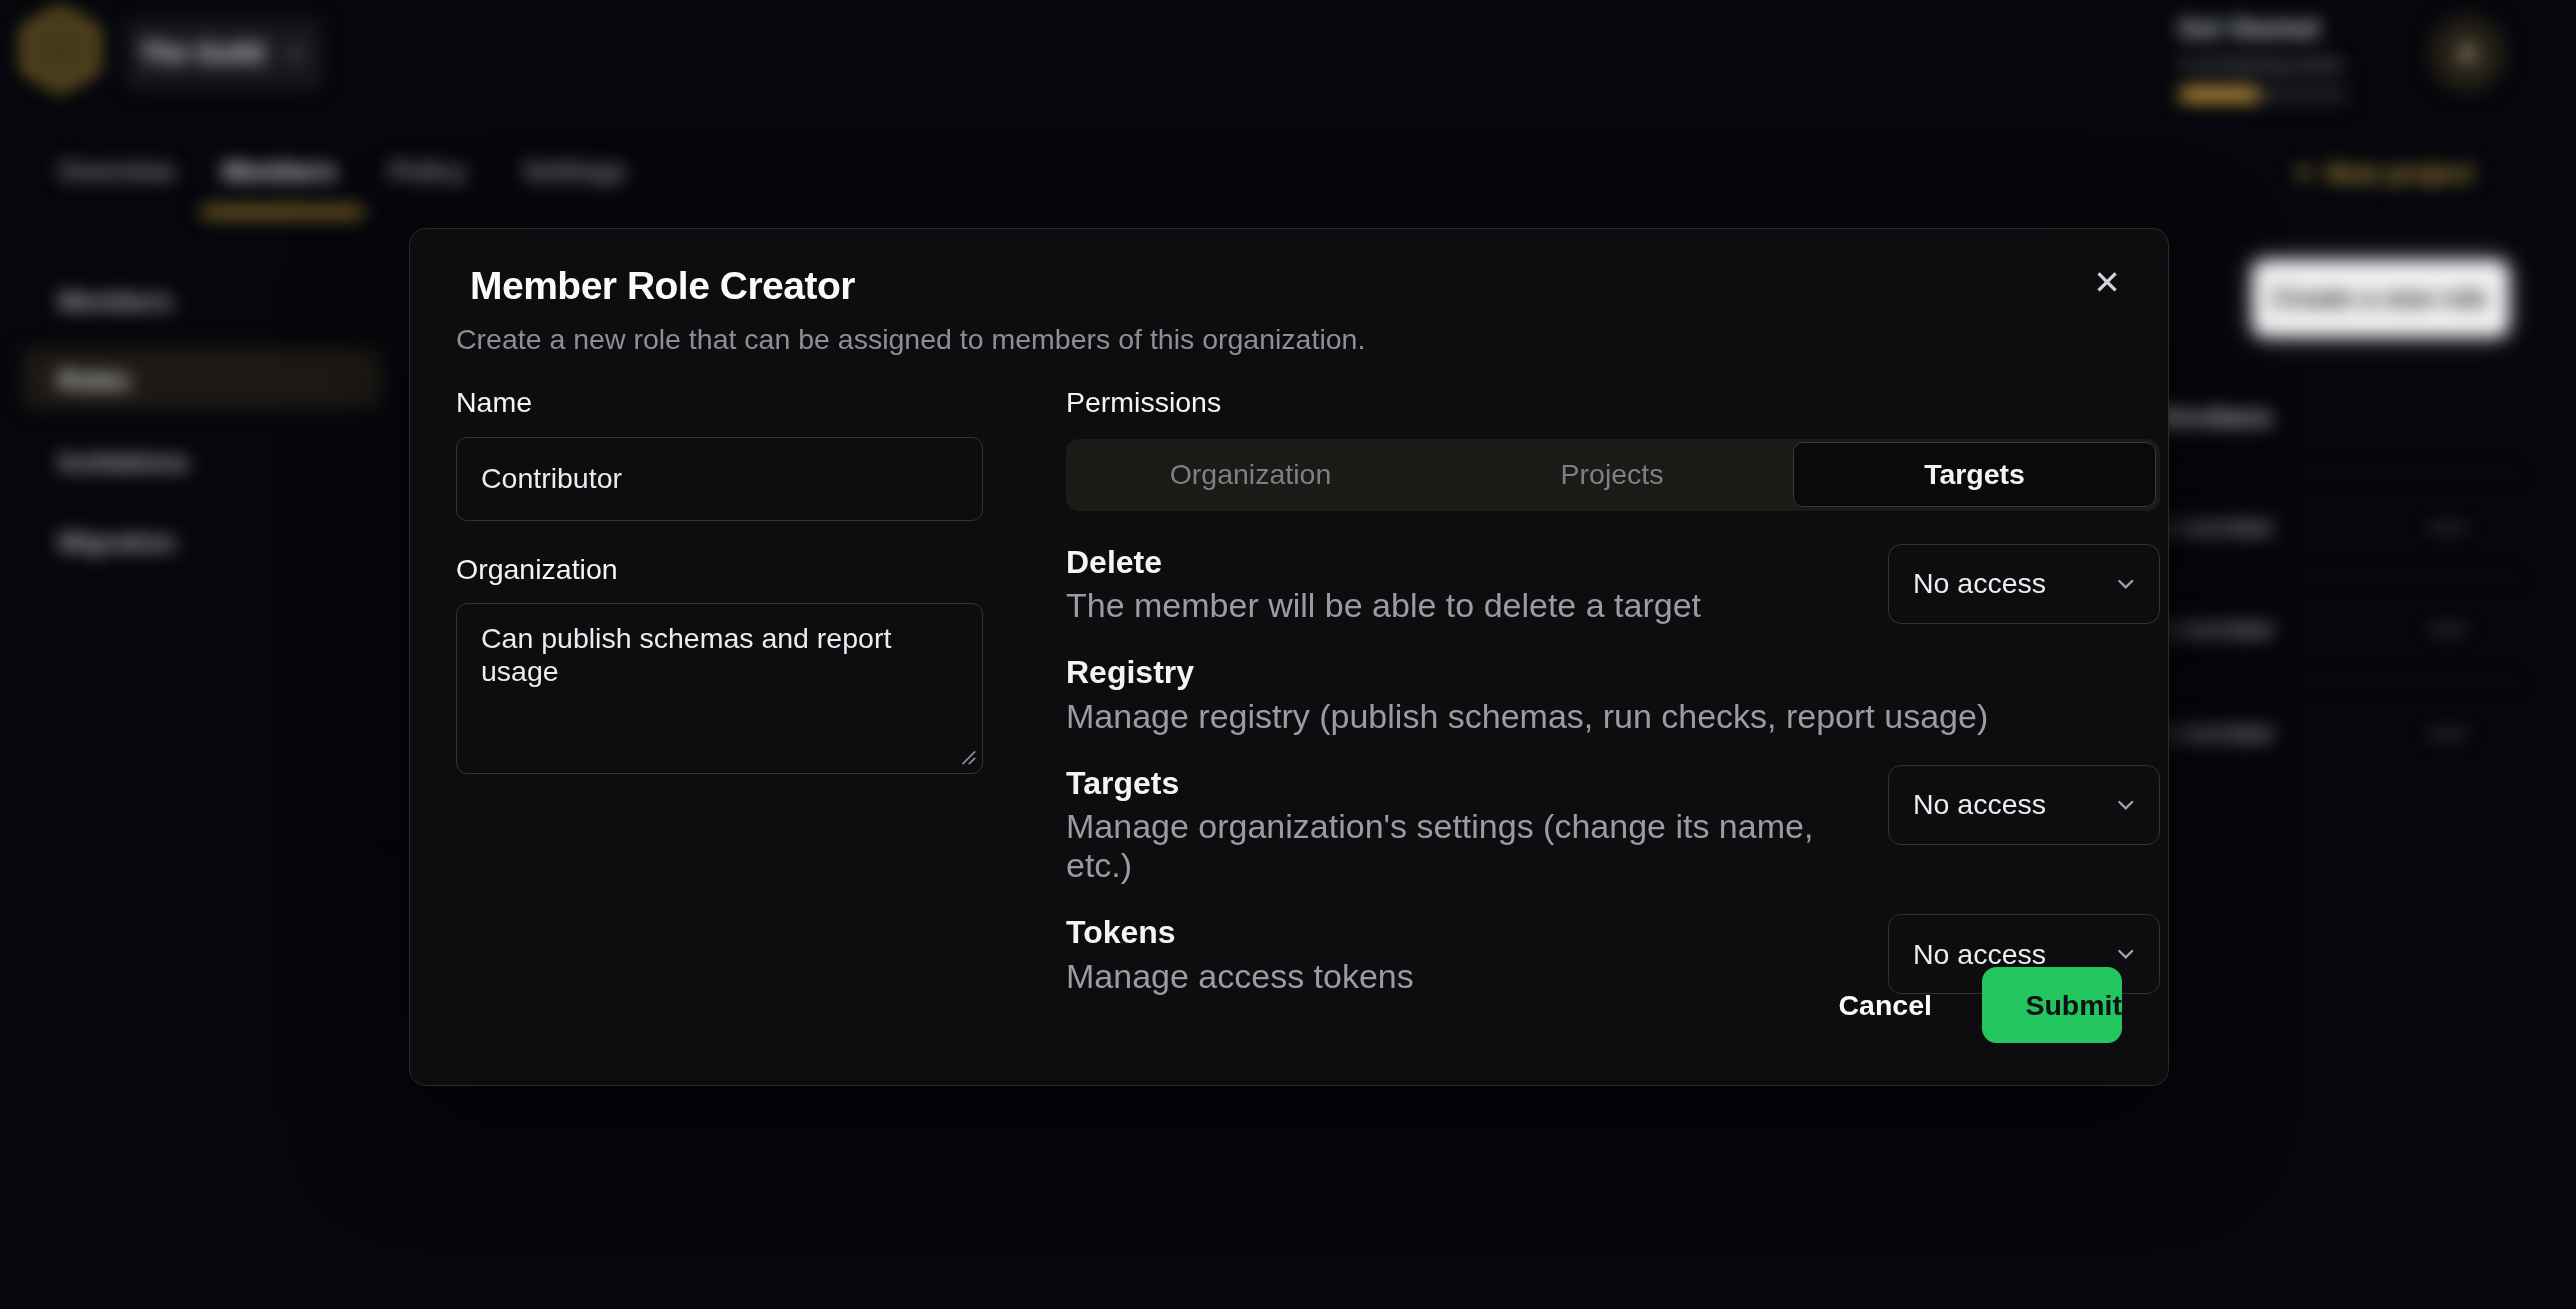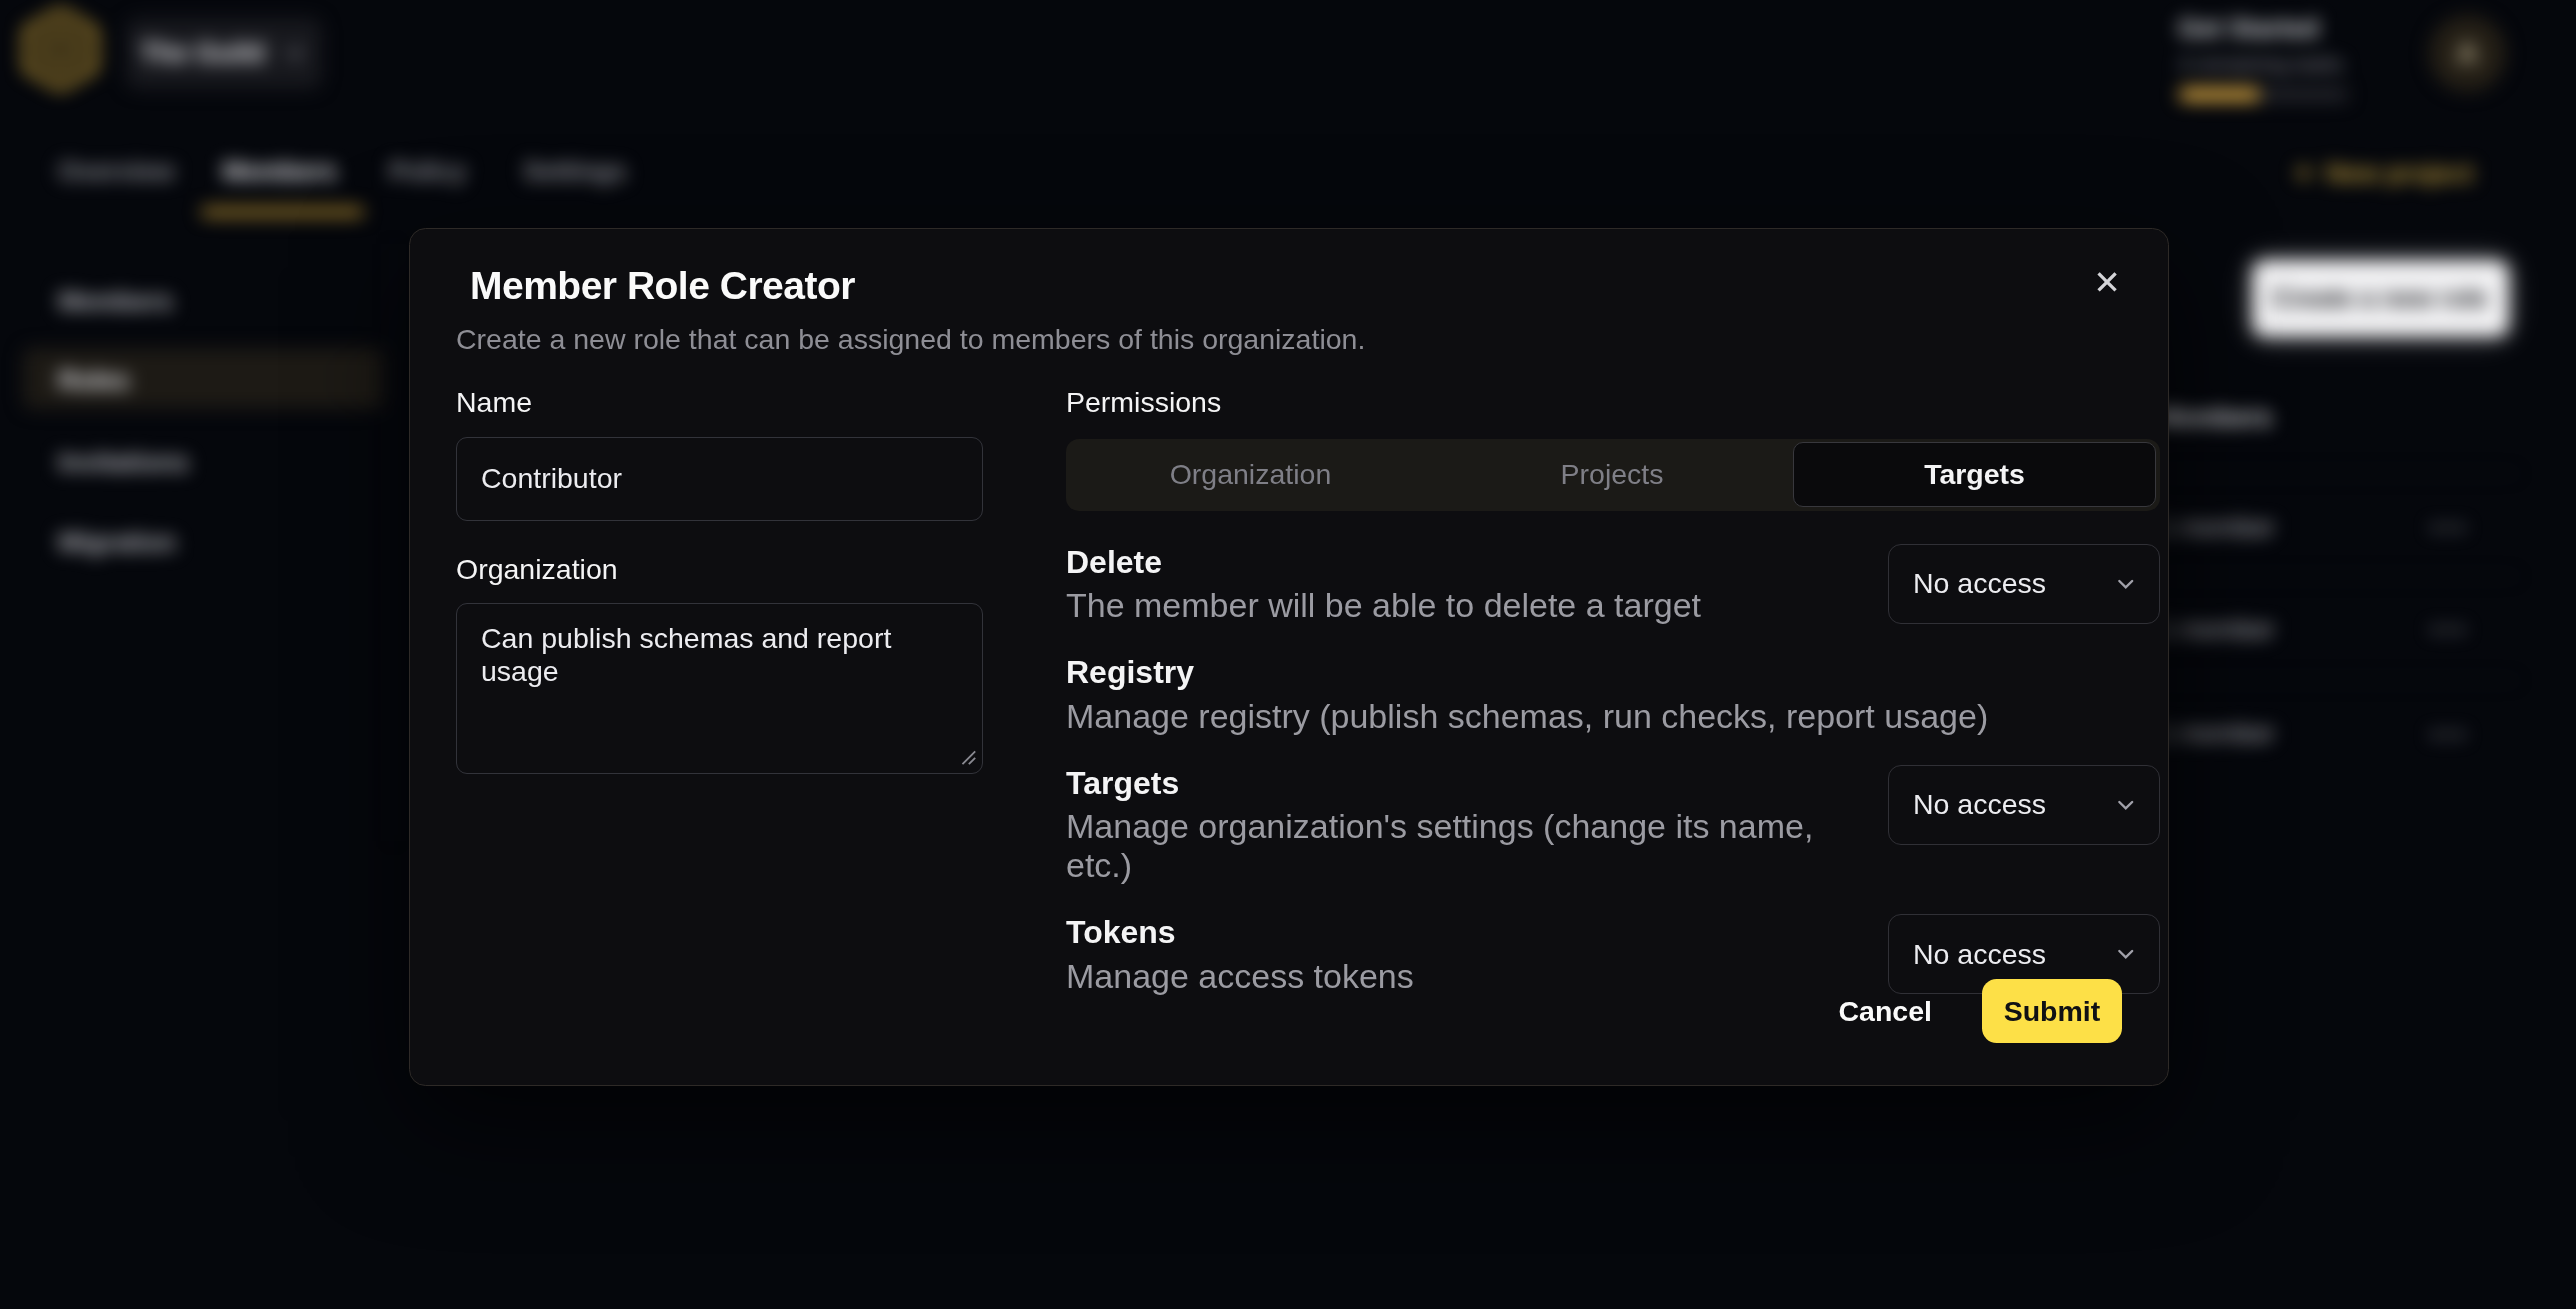--- a/index.html
+++ b/index.html
@@ -103,22 +103,22 @@
   .perm-select {
     width:272px; height:80px; border:0.9px solid #303036; border-radius:13px;
     display:flex; align-items:center; justify-content:space-between;
     padding:0 20px 0 24px; color:#ececf0; font-size:28.5px; font-weight:500;
     background:#0d0d10; cursor:pointer; flex:none;
   }
 
   .modal-footer { position:absolute; right:46px; bottom:42px; display:flex; align-items:center; gap:50px; }
   .btn-cancel { font-size:28.5px; font-weight:600; color:#fafafa; background:none; border:none; cursor:pointer; font-family:"Liberation Sans", sans-serif; }
   .btn-submit {
-    width:140px; height:64px; border:none; border-radius:14.7px; background:#fde047;
-    color:#101114; font-size:28.5px; font-weight:600; cursor:pointer; font-family:"Liberation Sans", sans-serif;
+    width:140px; height:76px; border:none; border-radius:14.7px; background:#22c55e;
+    color:#101114; font-size:28.5px; font-weight:600; cursor:pointer; font-family:"Liberation Sans", sans-serif;text-align:right;
   }
 </style>
 </head>
 <body>
 
 <div class="bg-layer">
 
   <div class="topbar">
     <svg class="logo" viewBox="0 0 82 88">
       <polygon points="41,2 78,23 78,65 41,86 4,65 4,23" fill="none" stroke="#c19a36" stroke-width="7"></polygon>

